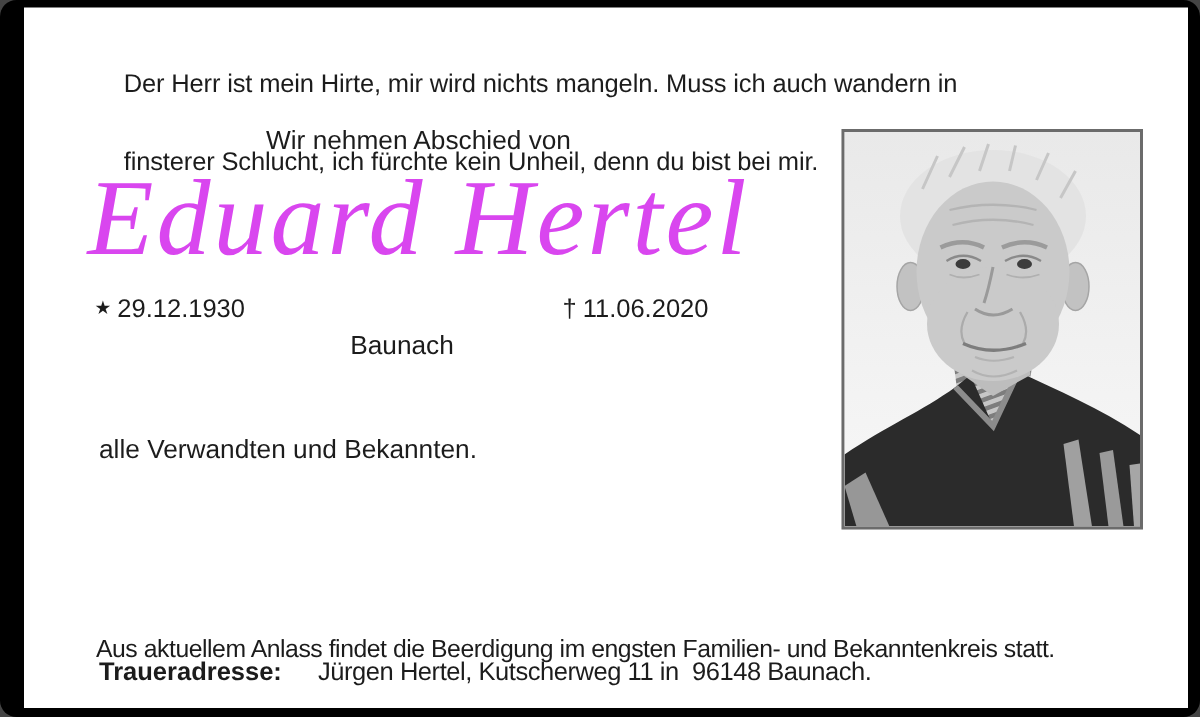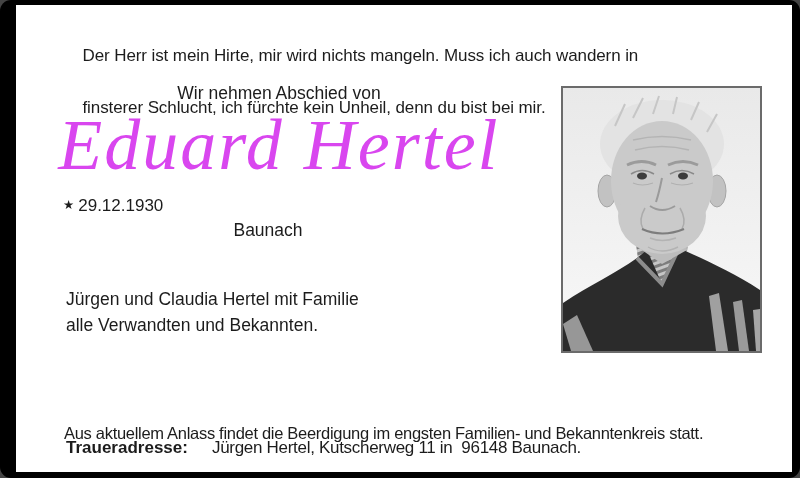--- a/index.html
+++ b/index.html
@@ -44,27 +44,27 @@
     <span>Der Herr ist mein Hirte, mir wird nichts mangeln. Muss ich auch wandern in</span><br>
     <span>finsterer Schlucht, ich fürchte kein Unheil, denn du bist bei mir.</span><span class="src">(Psalm 23)</span>
   </div>
 
   <div class="abs intro">Wir nehmen Abschied von</div>
 
   <h1 class="abs name">Eduard Hertel</h1>
 
   <div class="abs dates">
     <span class="birth"><span class="star">★</span><span>29.12.1930</span></span>
+    <span class="death"><span class="dagger">†</span><span>11.06.2020</span></span>
   </div>
 
   <div class="abs place">Baunach</div>
 
 
   <div class="abs mourners">
-    <div>Jürgen und Claudia Hertel mit Familie</div>
     <div>alle Verwandten und Bekannten.</div>
   </div>
 
   <div class="abs notice">
     <div>Aus aktuellem Anlass findet die Beerdigung im engsten Familien- und Bekanntenkreis statt.</div>
     
   </div>
 
   <div class="abs address-label">Traueradresse:</div>
   <div class="abs address-value">Jürgen Hertel, Kutscherweg 11 in  96148 Baunach.</div>

